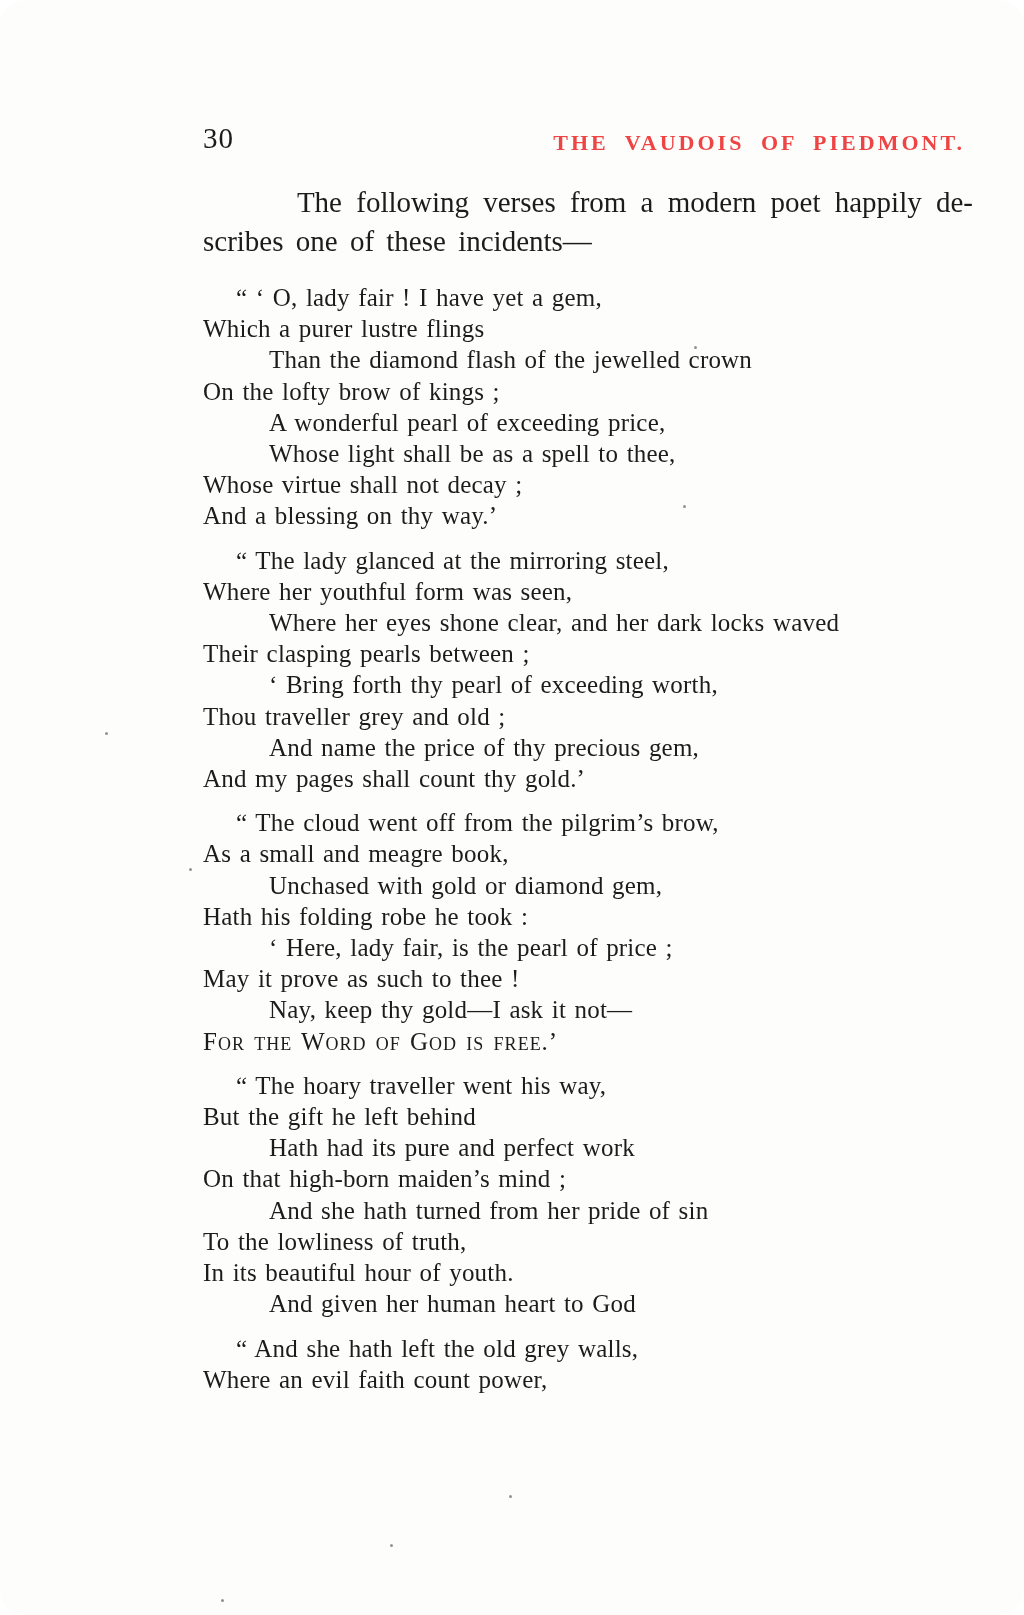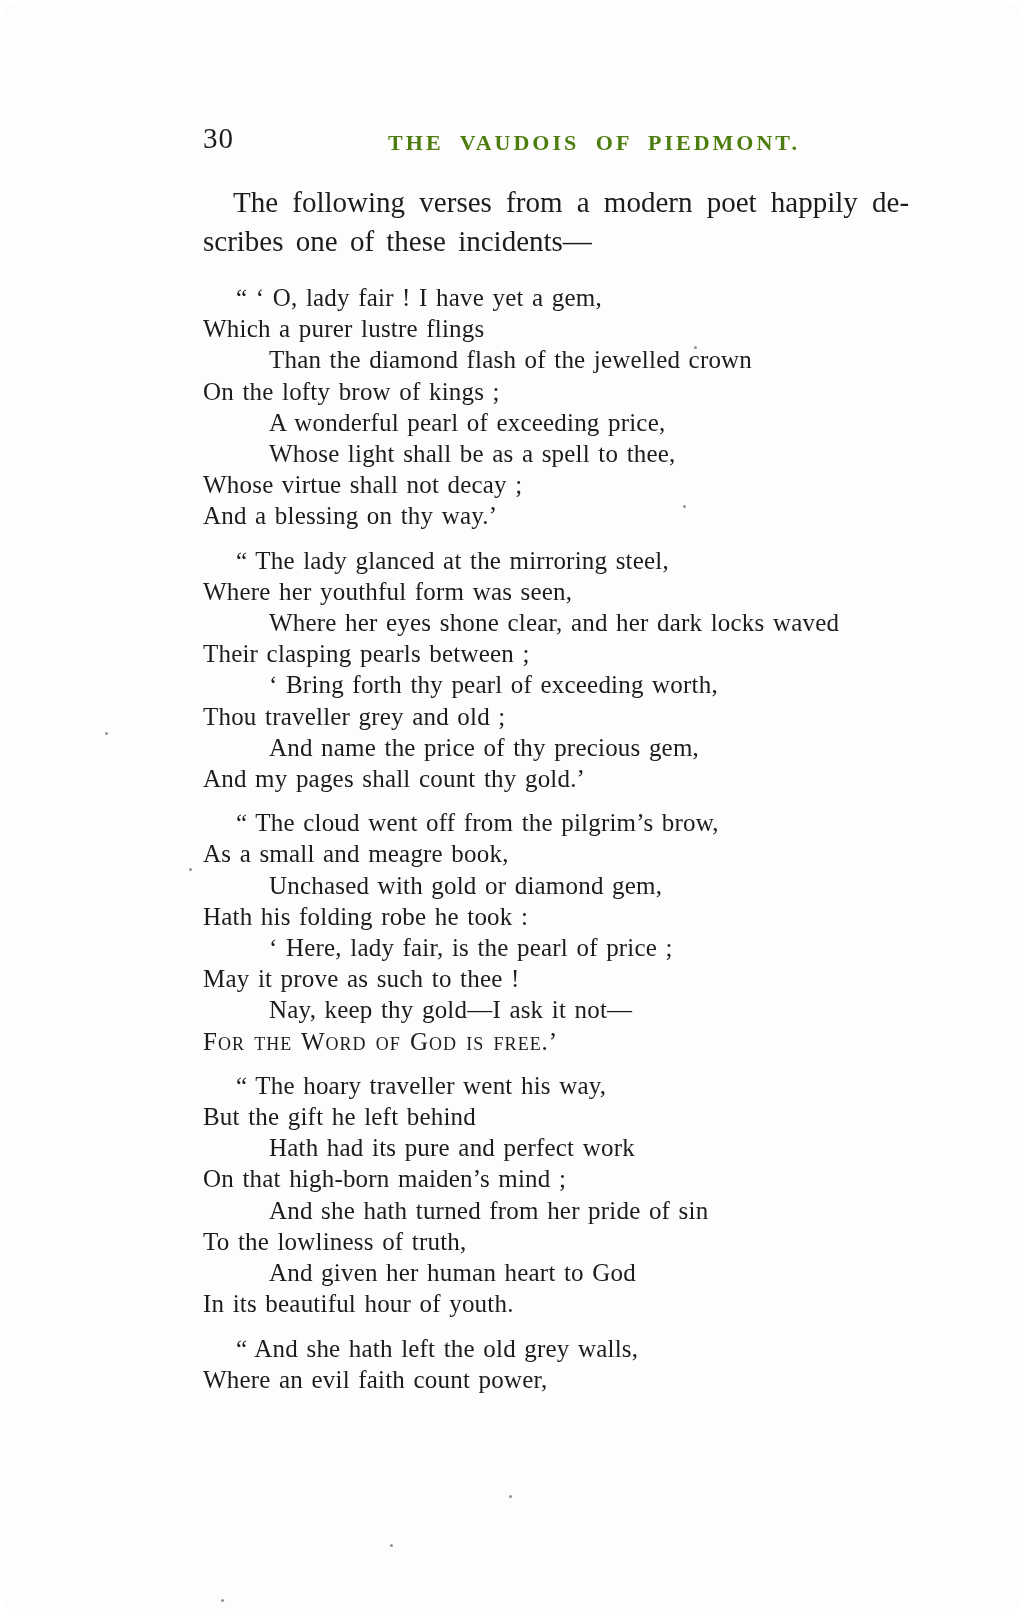--- a/index.html
+++ b/index.html
@@ -21,44 +21,45 @@
   
   .page-number {
     position: absolute;
     left: 203px;
     top: 122px;
     font-size: 29px;
     letter-spacing: 1px;
   }
   .running-head {
     position: absolute;
-    left: 217px;
+    left: 211px;
     top: 130px;
     width: 754px;
-    text-align: center;
+    text-align: right;
     font-size: 22px;
     font-weight: bold;
     letter-spacing: 3px;
     word-spacing: 8px;
-    color: #4d7c0f;
+    color: #ef4444;
   }
 
   
   .intro {
     position: absolute;
     left: 203px;
     top: 183px;
     width: 770px;
     font-size: 29px;
     line-height: 39px;
   }
   .intro .l1 {
     text-indent: 30px;
     word-spacing: 7px;
     white-space: nowrap;
+    text-align: right;
   }
   .intro .l2 {
     word-spacing: 5px;
     white-space: nowrap;
   }
 
   
   .poem {
     position: absolute;
     left: 203px;
@@ -137,22 +138,22 @@
         <div class="pline shallow">Nay, keep thy gold—I ask it not—</div>
         <div class="pline deep smallcaps">For the Word of God is free.’</div>
       </div>
       <div class="stanza">
         <div class="pline shallow open">“ The hoary traveller went his way,</div>
         <div class="pline deep">But the gift he left behind</div>
         <div class="pline shallow">Hath had its pure and perfect work</div>
         <div class="pline deep">On that high-born maiden’s mind ;</div>
         <div class="pline shallow">And she hath turned from her pride of sin</div>
         <div class="pline deep">To the lowliness of truth,</div>
+        <div class="pline deep">In its beautiful hour of youth.</div>
         <div class="pline shallow">And given her human heart to God</div>
-        <div class="pline deep">In its beautiful hour of youth.</div>
       </div>
       <div class="stanza">
         <div class="pline shallow open">“ And she hath left the old grey walls,</div>
         <div class="pline deep">Where an evil faith count power,</div>
       </div>
     </div>
 
   <i class="speck" style="left:105px; top:732px;"></i>
   <i class="speck" style="left:189px; top:868px;"></i>
   <i class="speck" style="left:694px; top:346px;"></i>

